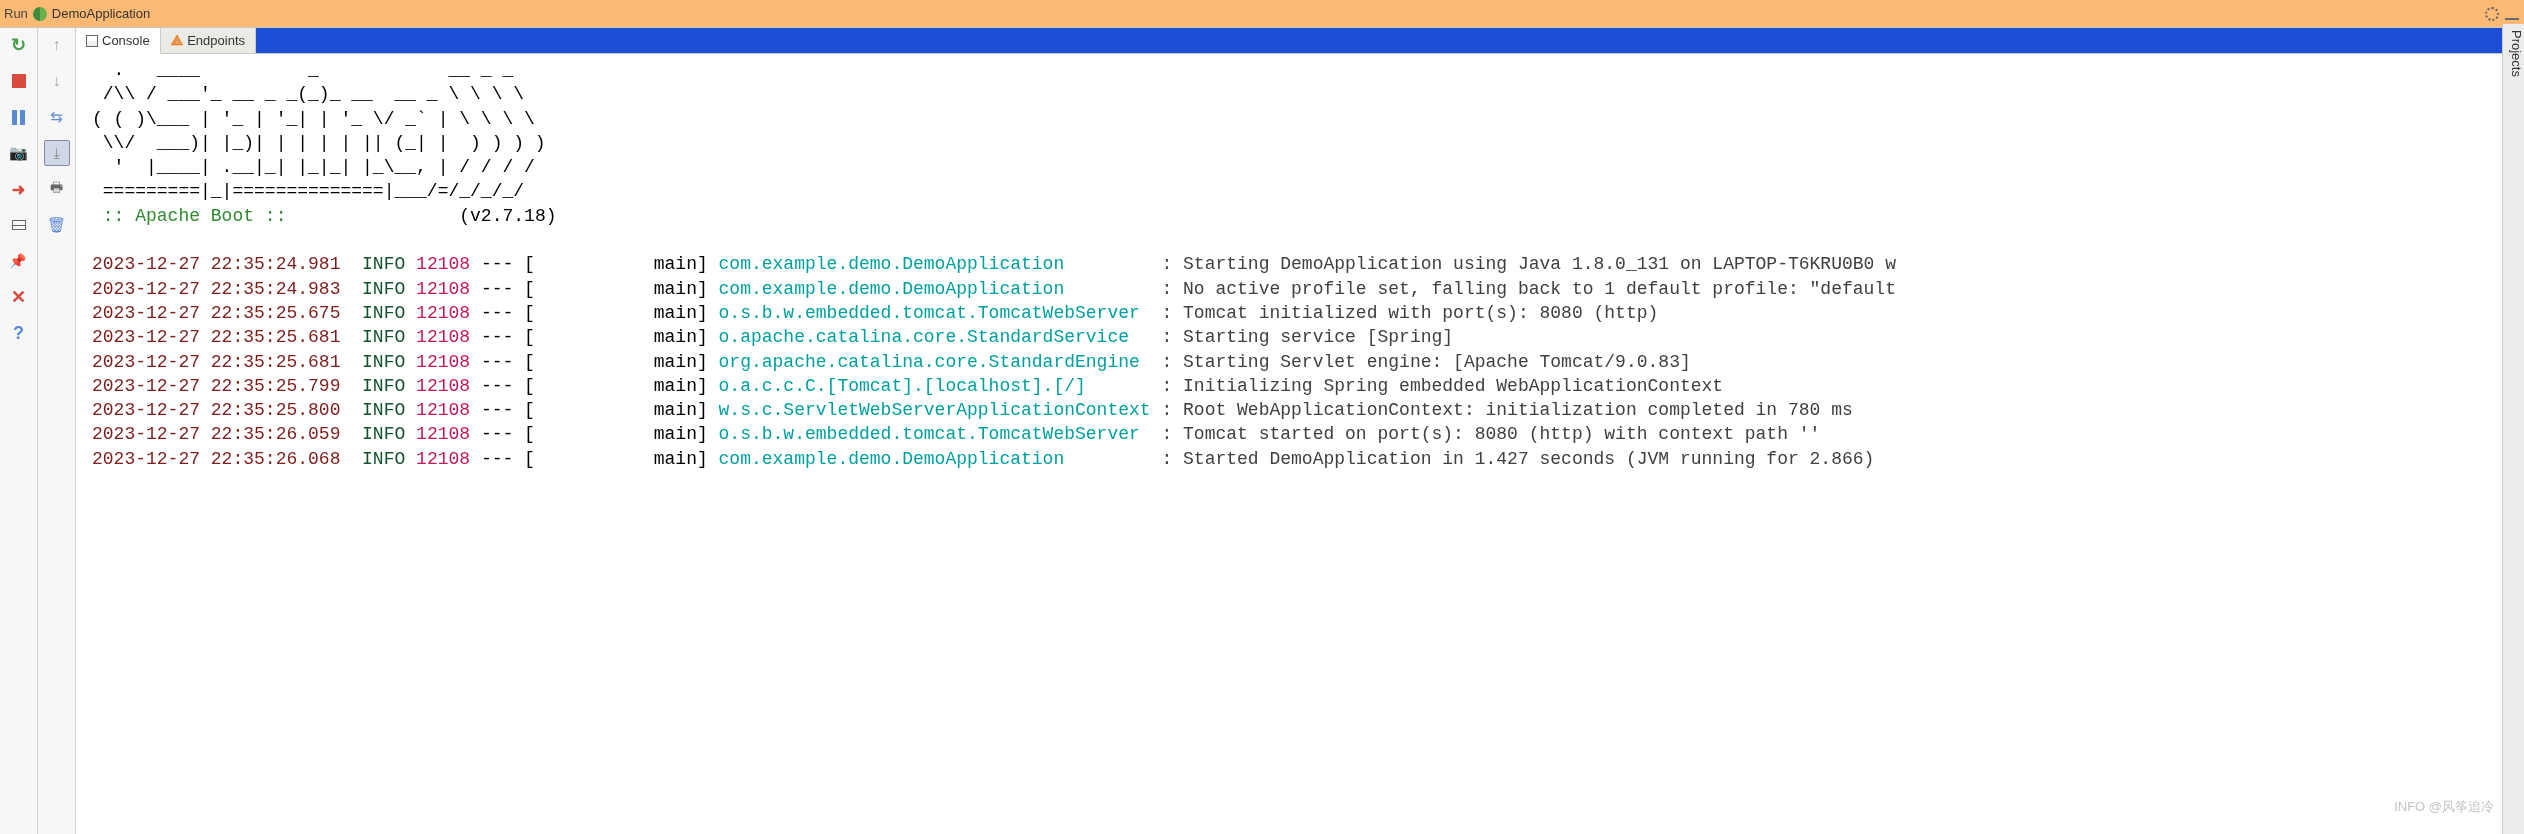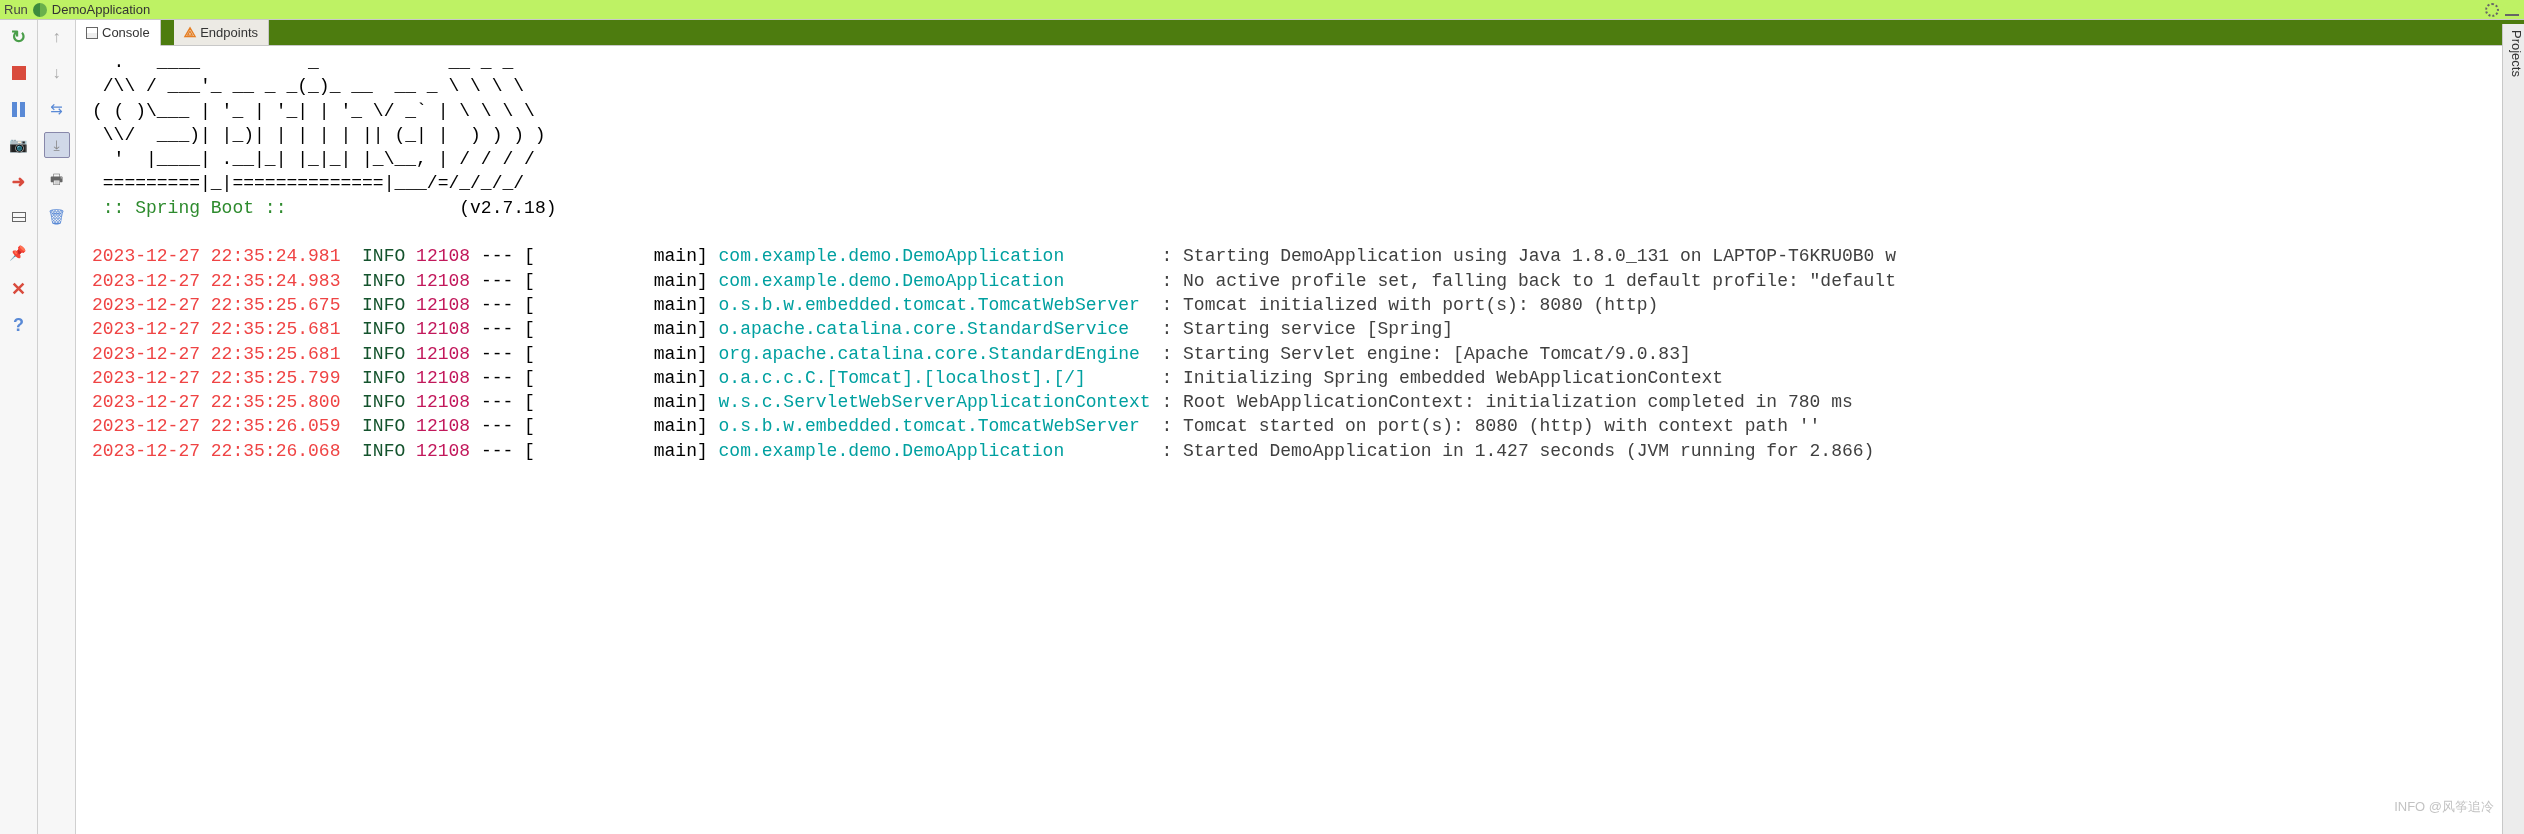--- a/index.html
+++ b/index.html
@@ -14,22 +14,22 @@
     position: relative;
   }
   .container {
     display: flex;
     flex-direction: column;
     height: 100%;
   }
   .header {
     display: flex;
     align-items: center;
-    height: 20px;
-    background: #bef264;
+    height: 28px;
+    background: #fdba74;
     border-bottom: 1px solid #c8c8c8;
     padding: 0 4px;
     gap: 4px;
     justify-content: flex-end;
   }
   .header .title { color: #444; }
   .header-icon { width: 16px; height: 16px; display: inline-flex; align-items: center; justify-content: center; }
   .header-right { margin-left: auto; display: flex; gap: 4px; align-items: center; }
   .gear {
     width: 14px; height: 14px; border: 2px dotted #666; border-radius: 50%;
@@ -88,25 +88,24 @@
 
   .main {
     flex: 1;
     display: flex;
     flex-direction: column;
     background: #fff;
     min-width: 0;
   }
   .tabs {
     height: 26px;
-    background: #4d7c0f;
+    background: #1d4ed8;
     border-bottom: 1px solid #c8c8c8;
     display: flex;
     align-items: stretch;
-    gap: 13px;
   }
   .tab {
     display: flex; align-items: center; gap: 4px;
     padding: 0 10px;
     border-right: 1px solid #c8c8c8;
     background: #eceae4;
     cursor: pointer;
     font-size: 13px;
   }
   .tab.active { background: #fff; border-bottom: 1px solid #fff; margin-bottom:-1px;}
@@ -120,21 +119,21 @@
     font-family: "Courier New", Consolas, monospace;
     font-size: 18px;
     line-height: 1.35;
     white-space: pre;
     color: #000;
   }
   .ascii { color: #000; }
   .springboot { color: #2e8b2e; }
   .version { color: #000; }
   .log-line { white-space: pre; }
-  .ts { color: #ef4444; }
+  .ts { color: #7f1d1d; }
   .level { color: #14532d; }
   .pid { color: #c2185b; }
   .thread { color: #000; }
   .logger { color: #00a0a0; }
   .msg { color: #404040; }
 
   .sidebar-right {
     position: absolute;
     right: 0;
     top: 24px;
@@ -248,21 +247,21 @@
           <span>Endpoints</span>
         </div>
       </div>
 
       <div class="console" id="console-out"><span class="ascii">  .   ____          _            __ _ _
  /\\ / ___'_ __ _ _(_)_ __  __ _ \ \ \ \
 ( ( )\___ | '_ | '_| | '_ \/ _` | \ \ \ \
  \\/  ___)| |_)| | | | | || (_| |  ) ) ) )
   '  |____| .__|_| |_|_| |_\__, | / / / /
  =========|_|==============|___/=/_/_/_/</span>
-<span class="springboot"> :: Spring Boot ::                </span><span class="version">(v2.7.18)</span>
+<span class="springboot"> :: Apache Boot ::                </span><span class="version">(v2.7.18)</span>
 
 <span class="log-line"><span class="ts">2023-12-27 22:35:24.981</span>  <span class="level">INFO</span> <span class="pid">12108</span><span class="thread"> --- [           main] </span><span class="logger">com.example.demo.DemoApplication        </span><span class="msg"> : Starting DemoApplication using Java 1.8.0_131 on LAPTOP-T6KRU0B0 w</span></span>
 <span class="log-line"><span class="ts">2023-12-27 22:35:24.983</span>  <span class="level">INFO</span> <span class="pid">12108</span><span class="thread"> --- [           main] </span><span class="logger">com.example.demo.DemoApplication        </span><span class="msg"> : No active profile set, falling back to 1 default profile: "default</span></span>
 <span class="log-line"><span class="ts">2023-12-27 22:35:25.675</span>  <span class="level">INFO</span> <span class="pid">12108</span><span class="thread"> --- [           main] </span><span class="logger">o.s.b.w.embedded.tomcat.TomcatWebServer </span><span class="msg"> : Tomcat initialized with port(s): 8080 (http)</span></span>
 <span class="log-line"><span class="ts">2023-12-27 22:35:25.681</span>  <span class="level">INFO</span> <span class="pid">12108</span><span class="thread"> --- [           main] </span><span class="logger">o.apache.catalina.core.StandardService  </span><span class="msg"> : Starting service [Spring]</span></span>
 <span class="log-line"><span class="ts">2023-12-27 22:35:25.681</span>  <span class="level">INFO</span> <span class="pid">12108</span><span class="thread"> --- [           main] </span><span class="logger">org.apache.catalina.core.StandardEngine </span><span class="msg"> : Starting Servlet engine: [Apache Tomcat/9.0.83]</span></span>
 <span class="log-line"><span class="ts">2023-12-27 22:35:25.799</span>  <span class="level">INFO</span> <span class="pid">12108</span><span class="thread"> --- [           main] </span><span class="logger">o.a.c.c.C.[Tomcat].[localhost].[/]      </span><span class="msg"> : Initializing Spring embedded WebApplicationContext</span></span>
 <span class="log-line"><span class="ts">2023-12-27 22:35:25.800</span>  <span class="level">INFO</span> <span class="pid">12108</span><span class="thread"> --- [           main] </span><span class="logger">w.s.c.ServletWebServerApplicationContext</span><span class="msg"> : Root WebApplicationContext: initialization completed in 780 ms</span></span>
 <span class="log-line"><span class="ts">2023-12-27 22:35:26.059</span>  <span class="level">INFO</span> <span class="pid">12108</span><span class="thread"> --- [           main] </span><span class="logger">o.s.b.w.embedded.tomcat.TomcatWebServer </span><span class="msg"> : Tomcat started on port(s): 8080 (http) with context path ''</span></span>
 <span class="log-line"><span class="ts">2023-12-27 22:35:26.068</span>  <span class="level">INFO</span> <span class="pid">12108</span><span class="thread"> --- [           main] </span><span class="logger">com.example.demo.DemoApplication        </span><span class="msg"> : Started DemoApplication in 1.427 seconds (JVM running for 2.866)</span></span>

